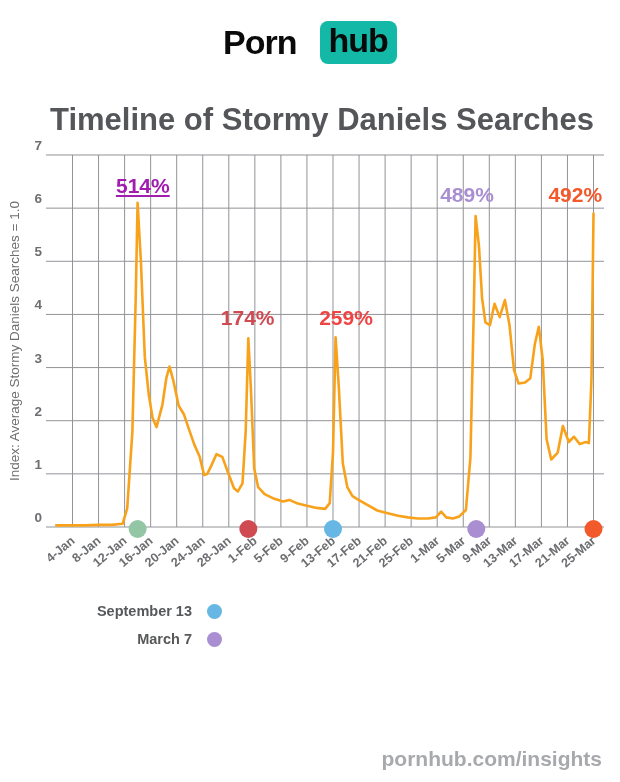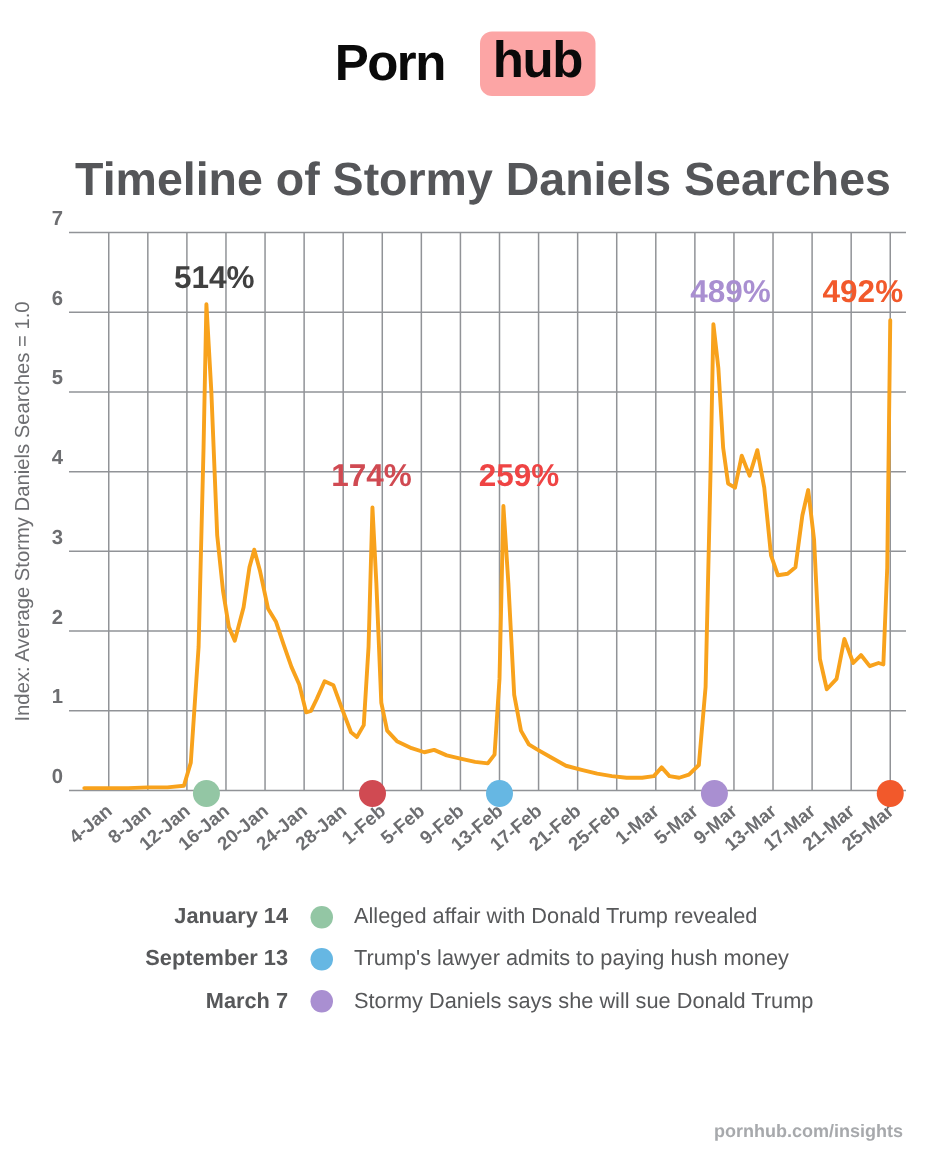--- a/index.html
+++ b/index.html
@@ -4,34 +4,34 @@
 <style>
   html,body { margin:0; padding:0; }
   body {
     width:620px; height:782px; position:relative; overflow:hidden;
     background:#ffffff; font-family:"Liberation Sans", sans-serif;
   }
   .logo { position:absolute; top:20px; left:0; width:100%; height:44px;
           display:flex; justify-content:center; align-items:center; gap:23px; }
   .logo-porn { font-size:34px; font-weight:700; color:#0a0a0a; letter-spacing:-1px; }
   .logo-hub  { font-size:34px; font-weight:700; color:#0a0a0a; letter-spacing:-1px;
-               background:#fca5a5; border-radius:8px; padding:0px 9px 4px; }
+               background:#14b8a6; border-radius:8px; padding:0px 9px 4px; }
   .title { position:absolute; top:81px; left:0; width:100%; text-align:center;
            font-size:31px; font-weight:700; color:#555659;padding-left:12px; }
   #chart-svg { position:absolute; left:0; top:0; }
   #chart-svg text { font-family:"Liberation Sans", sans-serif; }
   .annotation { position:absolute; transform:translate(-50%,-50%);
                 font-size:21px; font-weight:700; white-space:nowrap; }
   .legend { position:absolute; top:597px; left:0; width:100%; }
   .lrow { display:grid; grid-template-columns:192px 44px auto; align-items:center;
           height:28.3px; color:#57585a; font-size:14.5px; }
   .ldate { justify-self:end; font-weight:700; white-space:nowrap; }
   .ldot  { width:15px; height:15px; border-radius:50%; justify-self:center; }
   .ltext { white-space:nowrap; }
-  .footer { position:absolute; top:747px; right:18px; font-size:12px;
+  .footer { position:absolute; top:747px; right:18px; font-size:21px;
             font-weight:700; color:#a7a9ac; }
 </style>
 </head>
 <body>
 
 <div class="logo">
   <span class="logo-porn">Porn</span>
   <span class="logo-hub">hub</span>
 </div>
 
@@ -103,38 +103,31 @@
     <text transform="translate(19,340.99985000000004) rotate(-90)" text-anchor="middle" font-size="13.5" fill="#6d6e71">Index: Average Stormy Daniels Searches = 1.0</text>
     <polyline points="56.2,525.4 72.5,525.4 85.5,525.4 98.5,524.9 111.6,524.9 122.6,523.8 127.2,508.4 132.4,431.3 135.7,298.5 137.6,202.8 140.9,261.3 144.8,356.9 148.7,394.1 152.6,418.1 156.5,427.1 162.4,404.8 166.3,378.2 169.5,366.5 173.4,380.9 178.7,405.8 183.9,414.3 189.1,429.7 194.3,444.6 199.5,456.3 204.1,474.9 207.3,473.9 211.2,465.9 216.4,454.2 222.3,456.9 228.1,472.8 234.0,488.2 237.9,491.4 242.5,483.4 245.7,431.3 248.3,338.3 250.9,388.8 254.2,468.5 258.1,487.1 264.6,494.1 274.4,498.8 282.9,501.5 289.4,499.9 297.8,503.6 307.0,505.7 316.7,507.9 325.2,508.9 329.7,503.1 333.0,452.6 335.6,337.3 338.9,388.8 342.8,463.2 347.3,487.1 352.5,496.2 357.7,499.4 366.9,504.7 377.3,510.5 387.7,513.2 398.1,515.8 407.9,517.4 417.7,518.5 428.1,518.5 435.9,517.4 441.1,511.6 446.3,517.4 452.8,518.5 459.3,516.4 465.9,510.0 470.4,457.9 473.7,314.4 475.6,216.1 478.9,245.3 482.1,298.5 485.4,322.4 490.0,325.1 494.5,303.8 499.7,317.1 504.9,300.1 509.5,325.1 514.0,370.2 518.6,383.5 525.1,382.5 530.3,378.2 534.9,343.7 538.8,326.7 542.7,359.6 546.6,439.3 551.2,459.5 557.7,452.6 562.9,426.0 568.8,442.0 574.0,436.7 579.8,444.1 585.7,442.0 588.9,443.0 591.5,378.2 593.5,213.5" fill="none" stroke="#f8a21c" stroke-width="2.6" stroke-linejoin="round" stroke-linecap="round"></polyline>
     <circle cx="137.625" cy="529" r="9" fill="#93c6a4"></circle>
     <circle cx="248.3375" cy="529" r="9" fill="#d04a52"></circle>
     <circle cx="333" cy="529" r="9" fill="#66b7e3"></circle>
     <circle cx="476.27500000000003" cy="529" r="9" fill="#a98fd1"></circle>
     <circle cx="593.5" cy="529" r="9" fill="#f2592b"></circle>
   </svg>
 
 <div id="annotations">
-  <div class="annotation" style="left: 142.835px; top: 185.823px; color: #404040;">514%</div>
+  <div class="annotation" style="left: 142.835px; top: 185.823px; color: #a21caf; text-decoration: underline;">514%</div>
   <div class="annotation" style="left: 247.686px; top: 318.148px; color: rgb(208, 74, 82);">174%</div>
   <div class="annotation" style="left: 346.025px; top: 318.148px; color: #ef4444;">259%</div>
-  <div class="annotation" style="left: 487px; top: 194.857px; color: rgb(169, 143, 209); text-align: center;">489%</div>
+  <div class="annotation" style="left: 467px; top: 194.857px; color: rgb(169, 143, 209); text-align: center;">489%</div>
   <div class="annotation" style="left: 575.265px; top: 194.857px; color: rgb(242, 89, 43);">492%</div>
 </div>
 
 <div class="legend">
   <div class="lrow">
-    <span class="ldate">January 14</span>
-    <span class="ldot" style="background: rgb(147, 198, 164);"></span>
-    <span class="ltext"><span>Alleged affair with Donald Trump revealed</span><i></i></span>
-  </div>
-  <div class="lrow">
     <span class="ldate">September 13</span>
     <span class="ldot" style="background: rgb(102, 183, 227);"></span>
-    <span class="ltext"><span>Trump's lawyer admits to paying hush money</span><i></i></span>
   </div>
   <div class="lrow">
     <span class="ldate">March 7</span>
     <span class="ldot" style="background: rgb(169, 143, 209);"></span>
-    <span class="ltext"><span>Stormy Daniels says she will sue Donald Trump</span><i></i></span>
   </div>
 </div>
 
 <div class="footer">pornhub.com/insights</div>
 
 </body></html>

